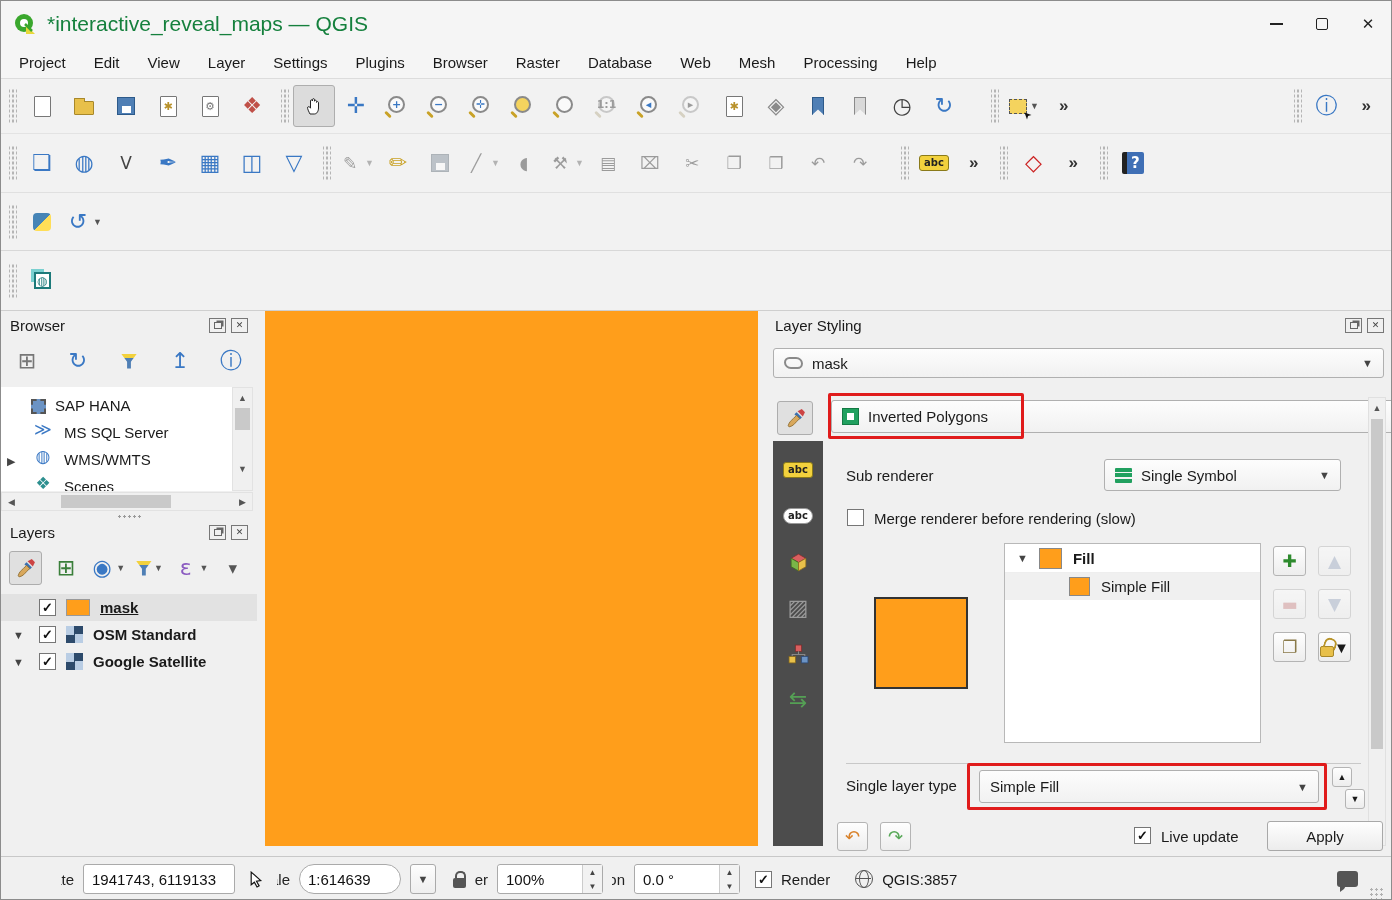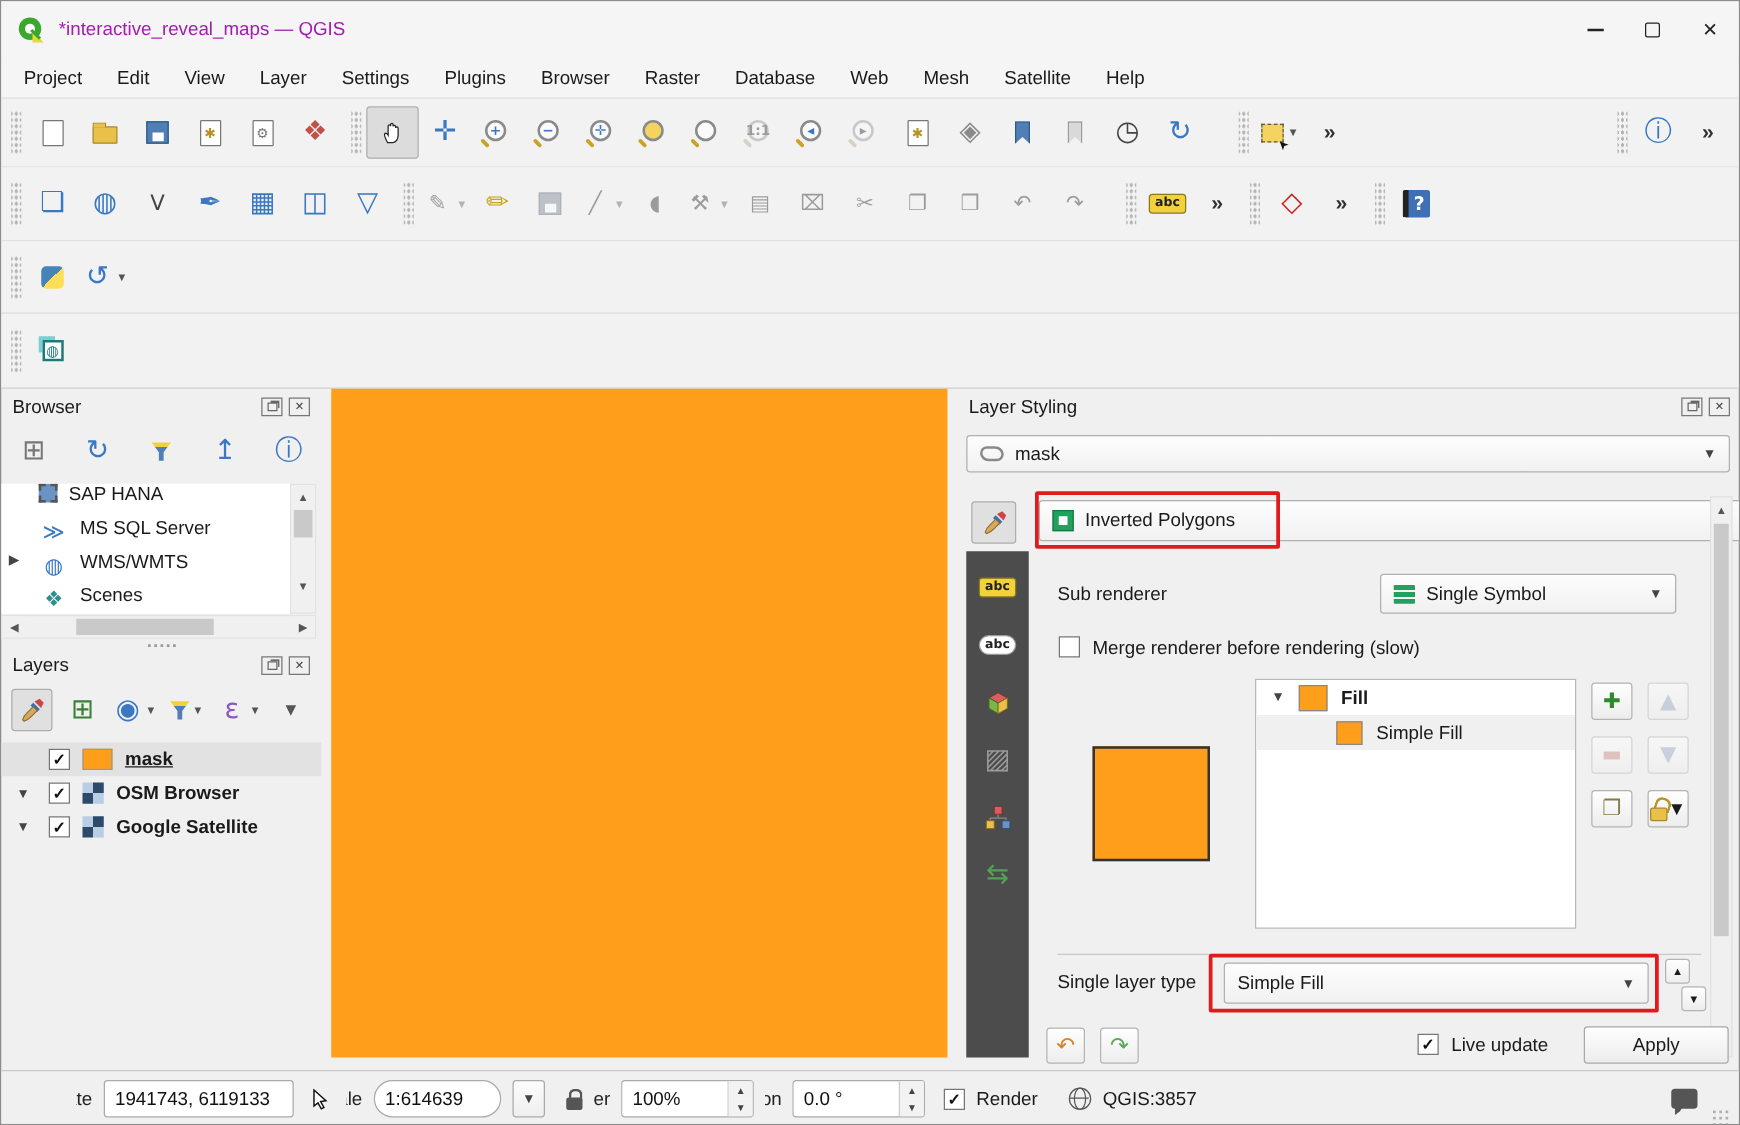--- a/index.html
+++ b/index.html
@@ -2,21 +2,21 @@
 <html><head>
 <meta charset="utf-8">
 <style>
   *{box-sizing:border-box;margin:0;padding:0}
   html,body{width:1392px;height:900px}
   body{position:relative;font-family:"Liberation Sans",sans-serif;background:#f0f0f0;color:#1a1a1a;
        overflow:hidden;border:1px solid #8c8c8c;font-size:15px}
 
   
   .titlebar{position:absolute;left:0;top:0;width:100%;height:45px;background:#f5f5f5;display:flex;align-items:center;padding-left:12px}
-  .titlebar .title{margin-left:10px;font-size:15px;color:#a21caf}
+  .titlebar .title{margin-left:10px;font-size:21px;color:#15803d}
   .winctl{margin-left:auto;display:flex;height:100%}
   .wbtn{width:46px;height:100%;display:flex;align-items:center;justify-content:center}
   .wbtn .min{width:13px;height:2px;background:#222}
   .wbtn .max{width:12px;height:12px;border:1.6px solid #222;border-radius:2px}
   .wbtn .x{font-size:15px;color:#222}
 
   
   .menubar{position:absolute;left:0;top:45px;width:100%;height:33px;background:#f5f5f5;display:flex;align-items:center;padding-left:4px;border-bottom:1px solid #dcdcdc}
   .menu-item{padding:4px 14px;font-size:15px;color:#1a1a1a}
 
@@ -77,21 +77,21 @@
   .dock-btns{margin-left:auto;display:flex;gap:5px}
   .dock-btn{width:17px;height:15px;border:1px solid #777;display:flex;align-items:center;justify-content:center;font-size:9px;color:#444;background:transparent}
   .dock-btn .fl{width:8px;height:7px;border:1.2px solid #666;box-shadow:2px -2px 0 -0.5px #666}
   .ptoolbar{display:flex;align-items:center;padding:5px 8px}
   .pbtn{width:36px;height:34px;display:flex;align-items:center;justify-content:center;border-radius:3px;position:relative}
   .pbtn.pressed{background:#e0e0e0;border:1px solid #adadad}
   .pbtn .dd{font-size:9px;color:#555;margin-left:2px}
 
   #browser{position:absolute;left:0;top:310px;width:256px;height:204px}
   #btree{position:absolute;left:0;top:76px;width:231px;height:104px;background:#fff;overflow:hidden}
-  .trow{display:flex;align-items:flex-start;height:27px;font-size:15px;position:relative;padding-left:30px;gap:9px;white-space:nowrap}
+  .trow{display:flex;align-items:flex-end;height:27px;font-size:15px;position:relative;padding-left:30px;gap:9px;white-space:nowrap}
   .trow .exp{position:absolute;left:6px;font-size:11px;color:#444}
   .bvsb{position:absolute;left:231px;top:76px;width:21px;height:104px;background:#f0f0f0;border:1px solid #e2e2e2}
   .bhsb{position:absolute;left:0;top:181px;width:252px;height:19px;background:#f0f0f0;border:1px solid #e2e2e2;display:flex;align-items:center}
   .sb-btn{width:19px;height:17px;display:flex;align-items:center;justify-content:center;font-size:9px;color:#555;background:#f0f0f0}
   .sb-thumb{background:#c9c9c9}
   .hsplit{position:absolute;left:116px;top:203px;width:26px;height:5px;background-image:radial-gradient(#9a9a9a 1.1px,transparent 1.3px);background-size:5px 5px}
 
   #layerspanel{position:absolute;left:0;top:517px;width:256px;height:338px}
   .lrow{display:flex;align-items:center;height:27px;font-size:15px;font-weight:bold;gap:10px;position:relative;padding-left:38px}
   .lrow.sel{background:#e2e2e2}
@@ -166,21 +166,21 @@
     <span class="menu-item">Edit</span>
     <span class="menu-item">View</span>
     <span class="menu-item">Layer</span>
     <span class="menu-item">Settings</span>
     <span class="menu-item">Plugins</span>
     <span class="menu-item">Browser</span>
     <span class="menu-item">Raster</span>
     <span class="menu-item">Database</span>
     <span class="menu-item">Web</span>
     <span class="menu-item">Mesh</span>
-    <span class="menu-item">Satellite</span>
+    <span class="menu-item">Processing</span>
     <span class="menu-item">Help</span>
   </div>
 
 <div class="toolbar" id="tb1">
   <div class="tgroup">
       <div class="tbtn">
         <span class="ic ic-page"></span>
       </div>
       <div class="tbtn">
         <span class="ic ic-folder"></span>
@@ -477,21 +477,21 @@
   <div id="llist" style="margin-top:4px">
       <div class="lrow sel">
         <span class="cb checked"></span>
         <span class="ic ic-lswatch orange-swatch" style="background: rgb(255, 158, 27);"></span>
         <span class="und">mask</span>
       </div>
       <div class="lrow">
         <span class="exp">▼</span>
         <span class="cb checked"></span>
         <span class="ic ic-checker"></span>
-        <span>OSM Browser</span>
+        <span>OSM Standard</span>
       </div>
       <div class="lrow">
         <span class="exp">▼</span>
         <span class="cb checked"></span>
         <span class="ic ic-checker"></span>
         <span>Google Satellite</span>
       </div>
     </div>
 </div>
 

